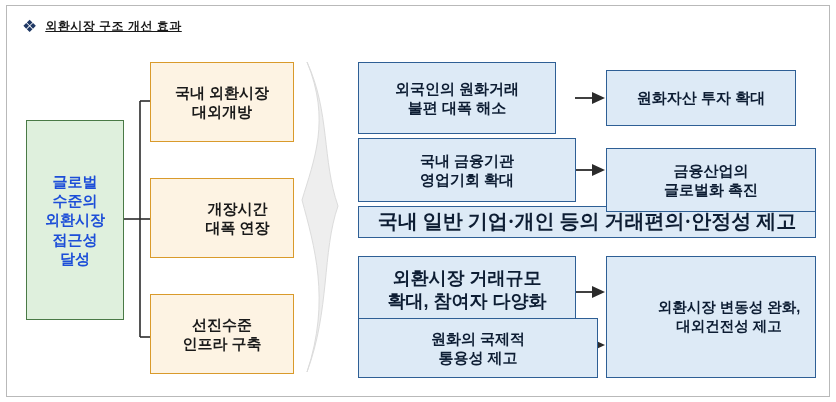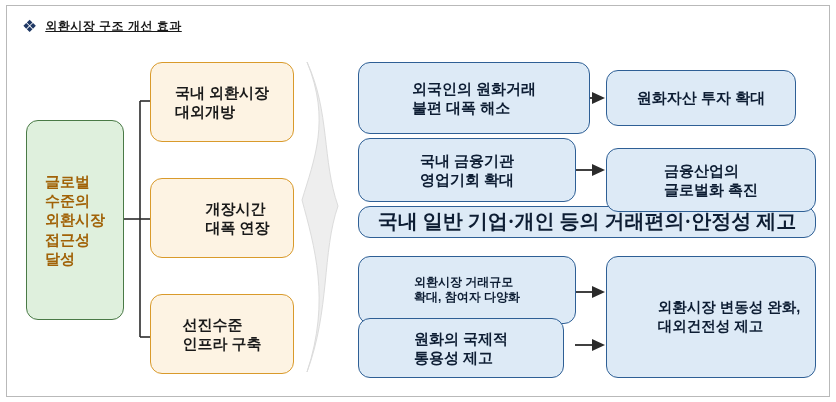--- a/index.html
+++ b/index.html
@@ -47,29 +47,29 @@
     text-decoration: underline;
     letter-spacing: 0.5px;
   }
 
   .box {
     position: absolute;
     box-sizing: border-box;
     display: flex;
     align-items: center;
     justify-content: center;
+    text-align: center;
     font-weight: bold;
     line-height: 1.28;
     white-space: pre-line;
-    border-radius: 12px;
   }
   .box-green {
     background: #dff0dd;
     border: 1px solid #4a7a46;
-    color: #a16207;
+    color: #1d4ed8;
     font-size: 15px;
   }
   .box-orange {
     background: #fdf3e3;
     border: 1px solid #d99a2b;
     color: #1a1a1a;
     font-size: 15px;
   }
   .box-blue {
     background: #ddeaf6;
@@ -130,28 +130,28 @@
 접근성
 달성</div>
 
   <div class="box box-orange" style="left:150px; top:62px; width:144px; height:80px;">국내 외환시장
 대외개방</div>
   <div class="box box-orange" style="left:150px; top:178px; width:144px; height:80px;padding-left:31px;">개장시간
 대폭 연장</div>
   <div class="box box-orange" style="left:150px; top:294px; width:144px; height:80px;">선진수준
 인프라 구축</div>
 
-  <div class="box box-blue" style="left:358px; top:62px; width:232px; height:72px;">외국인의 원화거래
+  <div class="box box-blue" style="left:358px; top:62px; width:198px; height:72px;">외국인의 원화거래
 불편 대폭 해소</div>
   <div class="box box-blue" style="left:358px; top:138px; width:218px; height:64px;">국내 금융기관
 영업기회 확대</div>
   <div class="box box-blue" style="left:358px; top:206px; width:458px; height:32px; font-size:20px;font-family:Liberation Serif, serif;">국내 일반 기업·개인 등의 거래편의·안정성 제고</div>
-  <div class="box box-blue" style="left:358px; top:256px; width:218px; height:68px; font-size:12px;">외환시장 거래규모
+  <div class="box box-blue" style="left:358px; top:256px; width:218px; height:68px; font-size:18px;">외환시장 거래규모
 확대, 참여자 다양화</div>
-  <div class="box box-blue" style="left:358px; top:318px; width:206px; height:60px;">원화의 국제적
+  <div class="box box-blue" style="left:358px; top:318px; width:240px; height:60px;">원화의 국제적
 통용성 제고</div>
 
   <div class="box box-blue" style="left:606px; top:70px; width:190px; height:56px;">원화자산 투자 확대</div>
   <div class="box box-blue" style="left:606px; top:138px; width:210px; height:64px;margin-top:10px;">금융산업의
 글로벌화 촉진</div>
   <div class="box box-blue" style="left:606px; top:256px; width:210px; height:122px; font-size:14.5px;padding-left:36px;">외환시장 변동성 완화,
 대외건전성 제고</div>
 
 </div>
 

